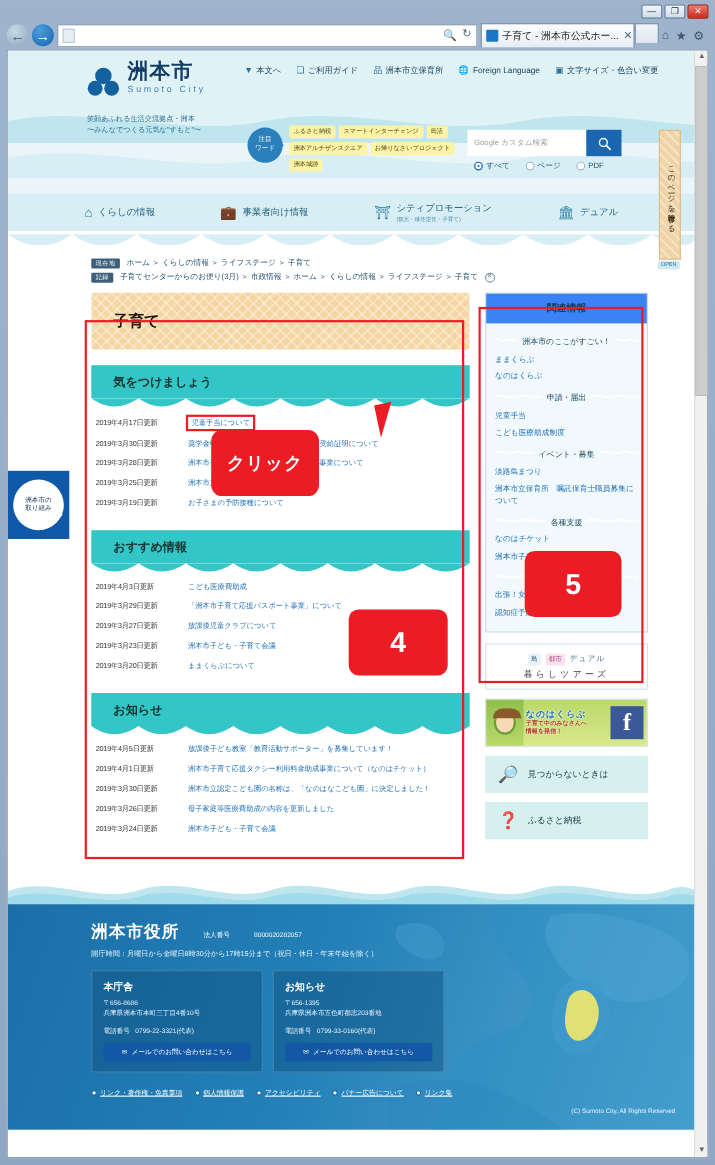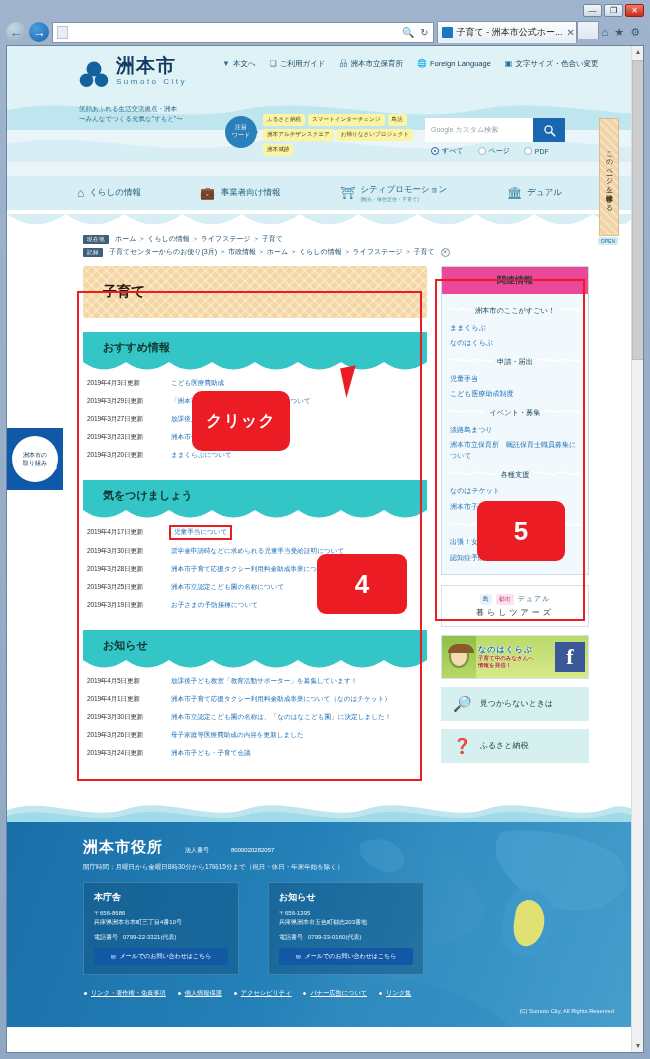--- a/index.html
+++ b/index.html
@@ -164,21 +164,21 @@
   .sec-wave { display: block; width: 100%; height: 8px; }
   .news-list { padding: 4px 0 2px 0; }
   .news-row { display: flex; align-items: baseline; padding: 4.5px 0 4.5px 4px; font-size: 6.6px; }
   .news-date { width: 84px; flex: none; color: #333; letter-spacing: -0.2px; }
   .news-title { color: #1f6fb5; }
   .news-title.boxed { outline: 2px solid #ec1c24; padding: 1px 3px; }
 
   
   .side-card { border: 1px solid #c9dbe6; background: #f2f9fc; margin-bottom: 10px; }
   .side-head {
-    background: #ec4899; color: #0f3c51; text-align: center;
+    background: #3b82f6; color: #0f3c51; text-align: center;
     font-size: 9px; font-weight: bold; padding: 7px 0;
   }
   .side-body { padding: 6px 8px 8px; }
   .side-cat {
     display: flex; align-items: flex-start; gap: 5px;
     font-size: 7.2px; color: #17455d; margin: 6px 0 4px; justify-content: center;
   }
   .side-cat .sq { flex: 1; height: 5px; }
   .side-link { font-size: 7px; color: #1f6fb5; line-height: 1.5; padding: 2.5px 0; }
 
@@ -261,21 +261,21 @@
   .footer {
     position: relative; background: linear-gradient(110deg, #1b6fa8 0%, #2480b8 45%, #55a9d2 100%);
     padding: 16px 0 10px 0; min-height: 205px; overflow: hidden;
   }
   .map-svg { position: absolute; right: 0; top: 0; opacity: .9; }
   .foot-inner { position: relative; padding-left: 76px; }
   .foot-title { display: flex; align-items: baseline; gap: 22px; color: #fff; }
   .foot-city { font-size: 15px; font-weight: bold; letter-spacing: 1px; }
   .foot-corp { font-size: 6px; }
   .foot-hours { font-size: 6.5px; color: #e7f3fb; margin-top: 6px; }
-  .offices { display: flex; gap: 29px; margin-top: 10px; }
+  .offices { display: flex; gap: 9px; margin-top: 10px; }
   .office { width: 156px; background: rgba(12,74,118,.42); border: 1px solid rgba(255,255,255,.18); padding: 8px 10px 9px; }
   .office-name { font-size: 9px; color: #fff; font-weight: bold; margin-bottom: 5px; }
   .office-line { font-size: 6px; color: #e9f4fb; line-height: 1.55; }
   .office-tel { font-size: 6px; color: #e9f4fb; margin-top: 5px; }
   .office-mail {
     margin-top: 6px; height: 17px; background: #1358a5; border-radius: 2px;
     display: flex; align-items: center; justify-content: center; gap: 4px;
     font-size: 6px; color: #fff;
   }
   .foot-links { display: flex; align-items: center; gap: 11px; margin-top: 14px; }
@@ -448,20 +448,49 @@
         </div>
       </div>
 
       
       <div class="content">
 
         <div class="col-main">
           <div class="page-title">子育て</div>
 
           <div class="sec">
+            <div class="sec-head">気をつけましょう</div>
+            <svg class="sec-wave" viewBox="0 0 344 8" preserveAspectRatio="none">
+              <path d="M0,0 C14,10 28,10 43,0 C57,10 71,10 86,0 C100,10 114,10 129,0 C143,10 157,10 172,0 C186,10 200,10 215,0 C229,10 243,10 258,0 C272,10 286,10 301,0 C315,10 329,10 344,0 L344,0 Z" fill="#34c6c6"></path>
+            </svg>
+            <div class="news-list">
+              <div class="news-row">
+                <span class="news-date">2019年4月17日更新</span>
+                <span class="news-title boxed">児童手当について</span>
+              </div>
+              <div class="news-row">
+                <span class="news-date">2019年3月30日更新</span>
+                <span class="news-title">奨学金申請時などに求められる児童手当受給証明について</span>
+              </div>
+              <div class="news-row">
+                <span class="news-date">2019年3月28日更新</span>
+                <span class="news-title">洲本市子育て応援タクシー利用料金助成事業について</span>
+              </div>
+              <div class="news-row">
+                <span class="news-date">2019年3月25日更新</span>
+                <span class="news-title">洲本市立認定こども園の名称について</span>
+              </div>
+              <div class="news-row">
+                <span class="news-date">2019年3月19日更新</span>
+                <span class="news-title">お子さまの予防接種について</span>
+              </div>
+            </div>
+          </div>
+
+          <div class="sec">
             <div class="sec-head">おすすめ情報</div>
             <svg class="sec-wave" viewBox="0 0 344 8" preserveAspectRatio="none">
               <path d="M0,0 C14,10 28,10 43,0 C57,10 71,10 86,0 C100,10 114,10 129,0 C143,10 157,10 172,0 C186,10 200,10 215,0 C229,10 243,10 258,0 C272,10 286,10 301,0 C315,10 329,10 344,0 L344,0 Z" fill="#34c6c6"></path>
             </svg>
             <div class="news-list">
               <div class="news-row">
                 <span class="news-date">2019年4月3日更新</span>
                 <span class="news-title">こども医療費助成</span>
               </div>
               <div class="news-row">
@@ -472,49 +501,20 @@
                 <span class="news-date">2019年3月27日更新</span>
                 <span class="news-title">放課後児童クラブについて</span>
               </div>
               <div class="news-row">
                 <span class="news-date">2019年3月23日更新</span>
                 <span class="news-title">洲本市子ども・子育て会議</span>
               </div>
               <div class="news-row">
                 <span class="news-date">2019年3月20日更新</span>
                 <span class="news-title">ままくらぶについて</span>
-              </div>
-            </div>
-          </div>
-
-          <div class="sec">
-            <div class="sec-head">気をつけましょう</div>
-            <svg class="sec-wave" viewBox="0 0 344 8" preserveAspectRatio="none">
-              <path d="M0,0 C14,10 28,10 43,0 C57,10 71,10 86,0 C100,10 114,10 129,0 C143,10 157,10 172,0 C186,10 200,10 215,0 C229,10 243,10 258,0 C272,10 286,10 301,0 C315,10 329,10 344,0 L344,0 Z" fill="#34c6c6"></path>
-            </svg>
-            <div class="news-list">
-              <div class="news-row">
-                <span class="news-date">2019年4月17日更新</span>
-                <span class="news-title boxed">児童手当について</span>
-              </div>
-              <div class="news-row">
-                <span class="news-date">2019年3月30日更新</span>
-                <span class="news-title">奨学金申請時などに求められる児童手当受給証明について</span>
-              </div>
-              <div class="news-row">
-                <span class="news-date">2019年3月28日更新</span>
-                <span class="news-title">洲本市子育て応援タクシー利用料金助成事業について</span>
-              </div>
-              <div class="news-row">
-                <span class="news-date">2019年3月25日更新</span>
-                <span class="news-title">洲本市立認定こども園の名称について</span>
-              </div>
-              <div class="news-row">
-                <span class="news-date">2019年3月19日更新</span>
-                <span class="news-title">お子さまの予防接種について</span>
               </div>
             </div>
           </div>
 
           <div class="sec">
             <div class="sec-head">お知らせ</div>
             <svg class="sec-wave" viewBox="0 0 344 8" preserveAspectRatio="none">
               <path d="M0,0 C14,10 28,10 43,0 C57,10 71,10 86,0 C100,10 114,10 129,0 C143,10 157,10 172,0 C186,10 200,10 215,0 C229,10 243,10 258,0 C272,10 286,10 301,0 C315,10 329,10 344,0 L344,0 Z" fill="#34c6c6"></path>
             </svg>
             <div class="news-list">

